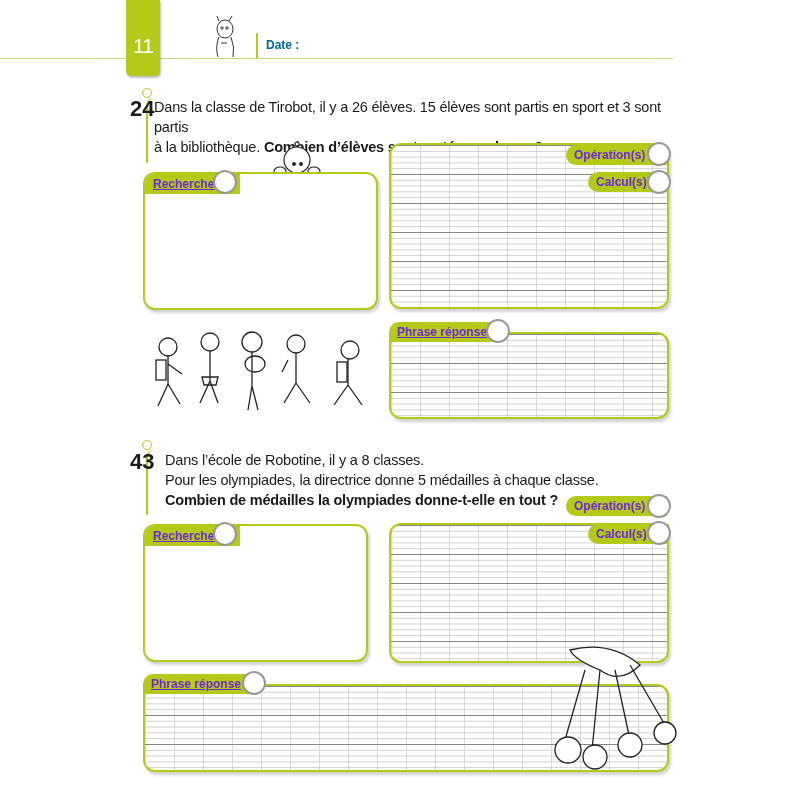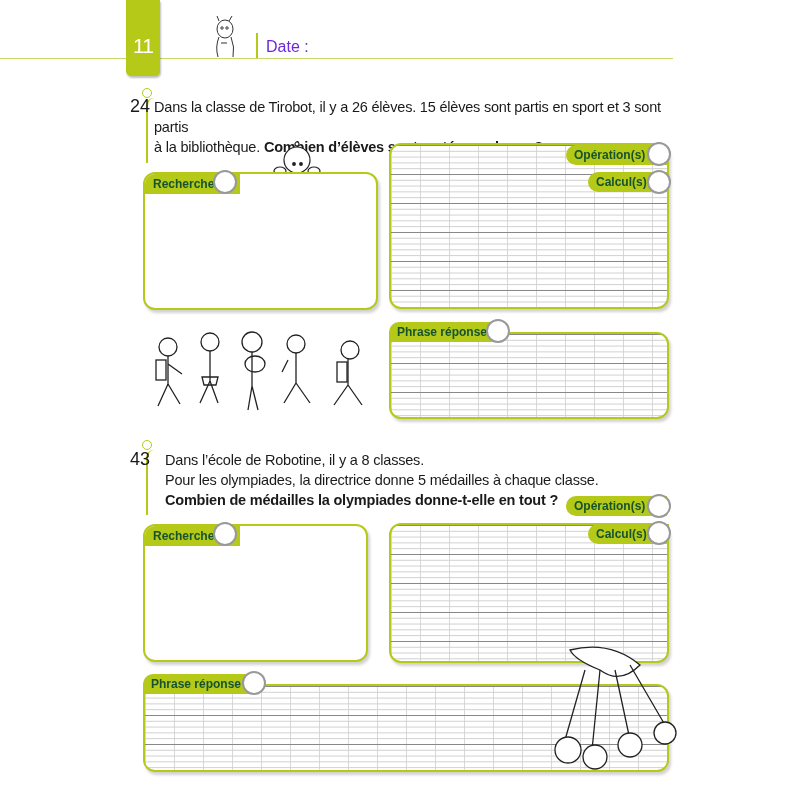--- a/index.html
+++ b/index.html
@@ -3,34 +3,34 @@
 <meta charset="utf-8">
 <style>
   html,body{margin:0;padding:0;background:#fff;}
   body{width:800px;height:800px;position:relative;overflow:hidden;font-family:"Liberation Sans",sans-serif;color:#1a1a1a;}
   .abs{position:absolute;}
   .green{background:#b5c918;}
   .page-tab{left:126px;top:0;width:34px;height:76px;border-radius:0 0 5px 5px;box-shadow:1px 2px 2px rgba(0,0,0,.25);}
   .page-num{left:126px;top:34px;width:34px;text-align:center;color:#fff;font-size:21px;letter-spacing:-1px;}
   .header-line{left:0;top:58px;width:673px;height:1px;background:#c7d96a;}
   .date-bar{left:256px;top:33px;width:2px;height:25px;background:#b5c918;}
-  .date-label{left:266px;top:38px;font-size:16px;color:#6d28d9;}
-  .q-num{font-weight:normal;font-size:18px;}
+  .date-label{left:266px;top:38px;font-size:12px;color:#0369a1;font-weight:bold;}
+  .q-num{font-weight:bold;font-size:22px;}
   .q-text{font-size:14.5px;line-height:20px;letter-spacing:-0.2px;}
   .q-text b{font-weight:bold;}
   .hook{border-left:2px solid #b5c918;}
   .box{border:2.5px solid #b5c918;border-radius:12px;box-shadow:2px 3px 3px rgba(0,0,0,.18);background:#fff;box-sizing:border-box;}
   .grid{background-image:
       linear-gradient(#888 1px,transparent 1px),
       linear-gradient(#cfcfcf 1px,transparent 1px),
       linear-gradient(90deg,#d8d8d8 1px,transparent 1px);
     background-size:100% 29px,100% 5.8px,29px 100%;
   }
-  .tag{color:#14532d;font-weight:bold;font-size:12px;height:20px;line-height:20px;padding:0 26px 16px 8px;background:#b5c918;box-sizing:border-box;}
-  .tag-left{border-radius:10px 0 0 0;}
+  .tag{color:#6d28d9;font-weight:bold;font-size:12px;height:20px;line-height:20px;padding:0 26px 16px 8px;background:#b5c918;box-sizing:border-box;}
+  .tag-left{border-radius:10px 0 0 0;text-decoration:underline;}
   .tag-right{border-radius:10px 0 0 10px;}
   .circle{width:24px;height:24px;border-radius:50%;background:#fff;border:2px solid #999;box-sizing:border-box;}
 </style>
 </head>
 <body>
 
 <div class="abs header-line"></div>
 <div class="abs green page-tab"></div>
 <div class="abs page-num">11</div>
 <svg class="abs" style="left:205px;top:15px" width="40" height="45">

